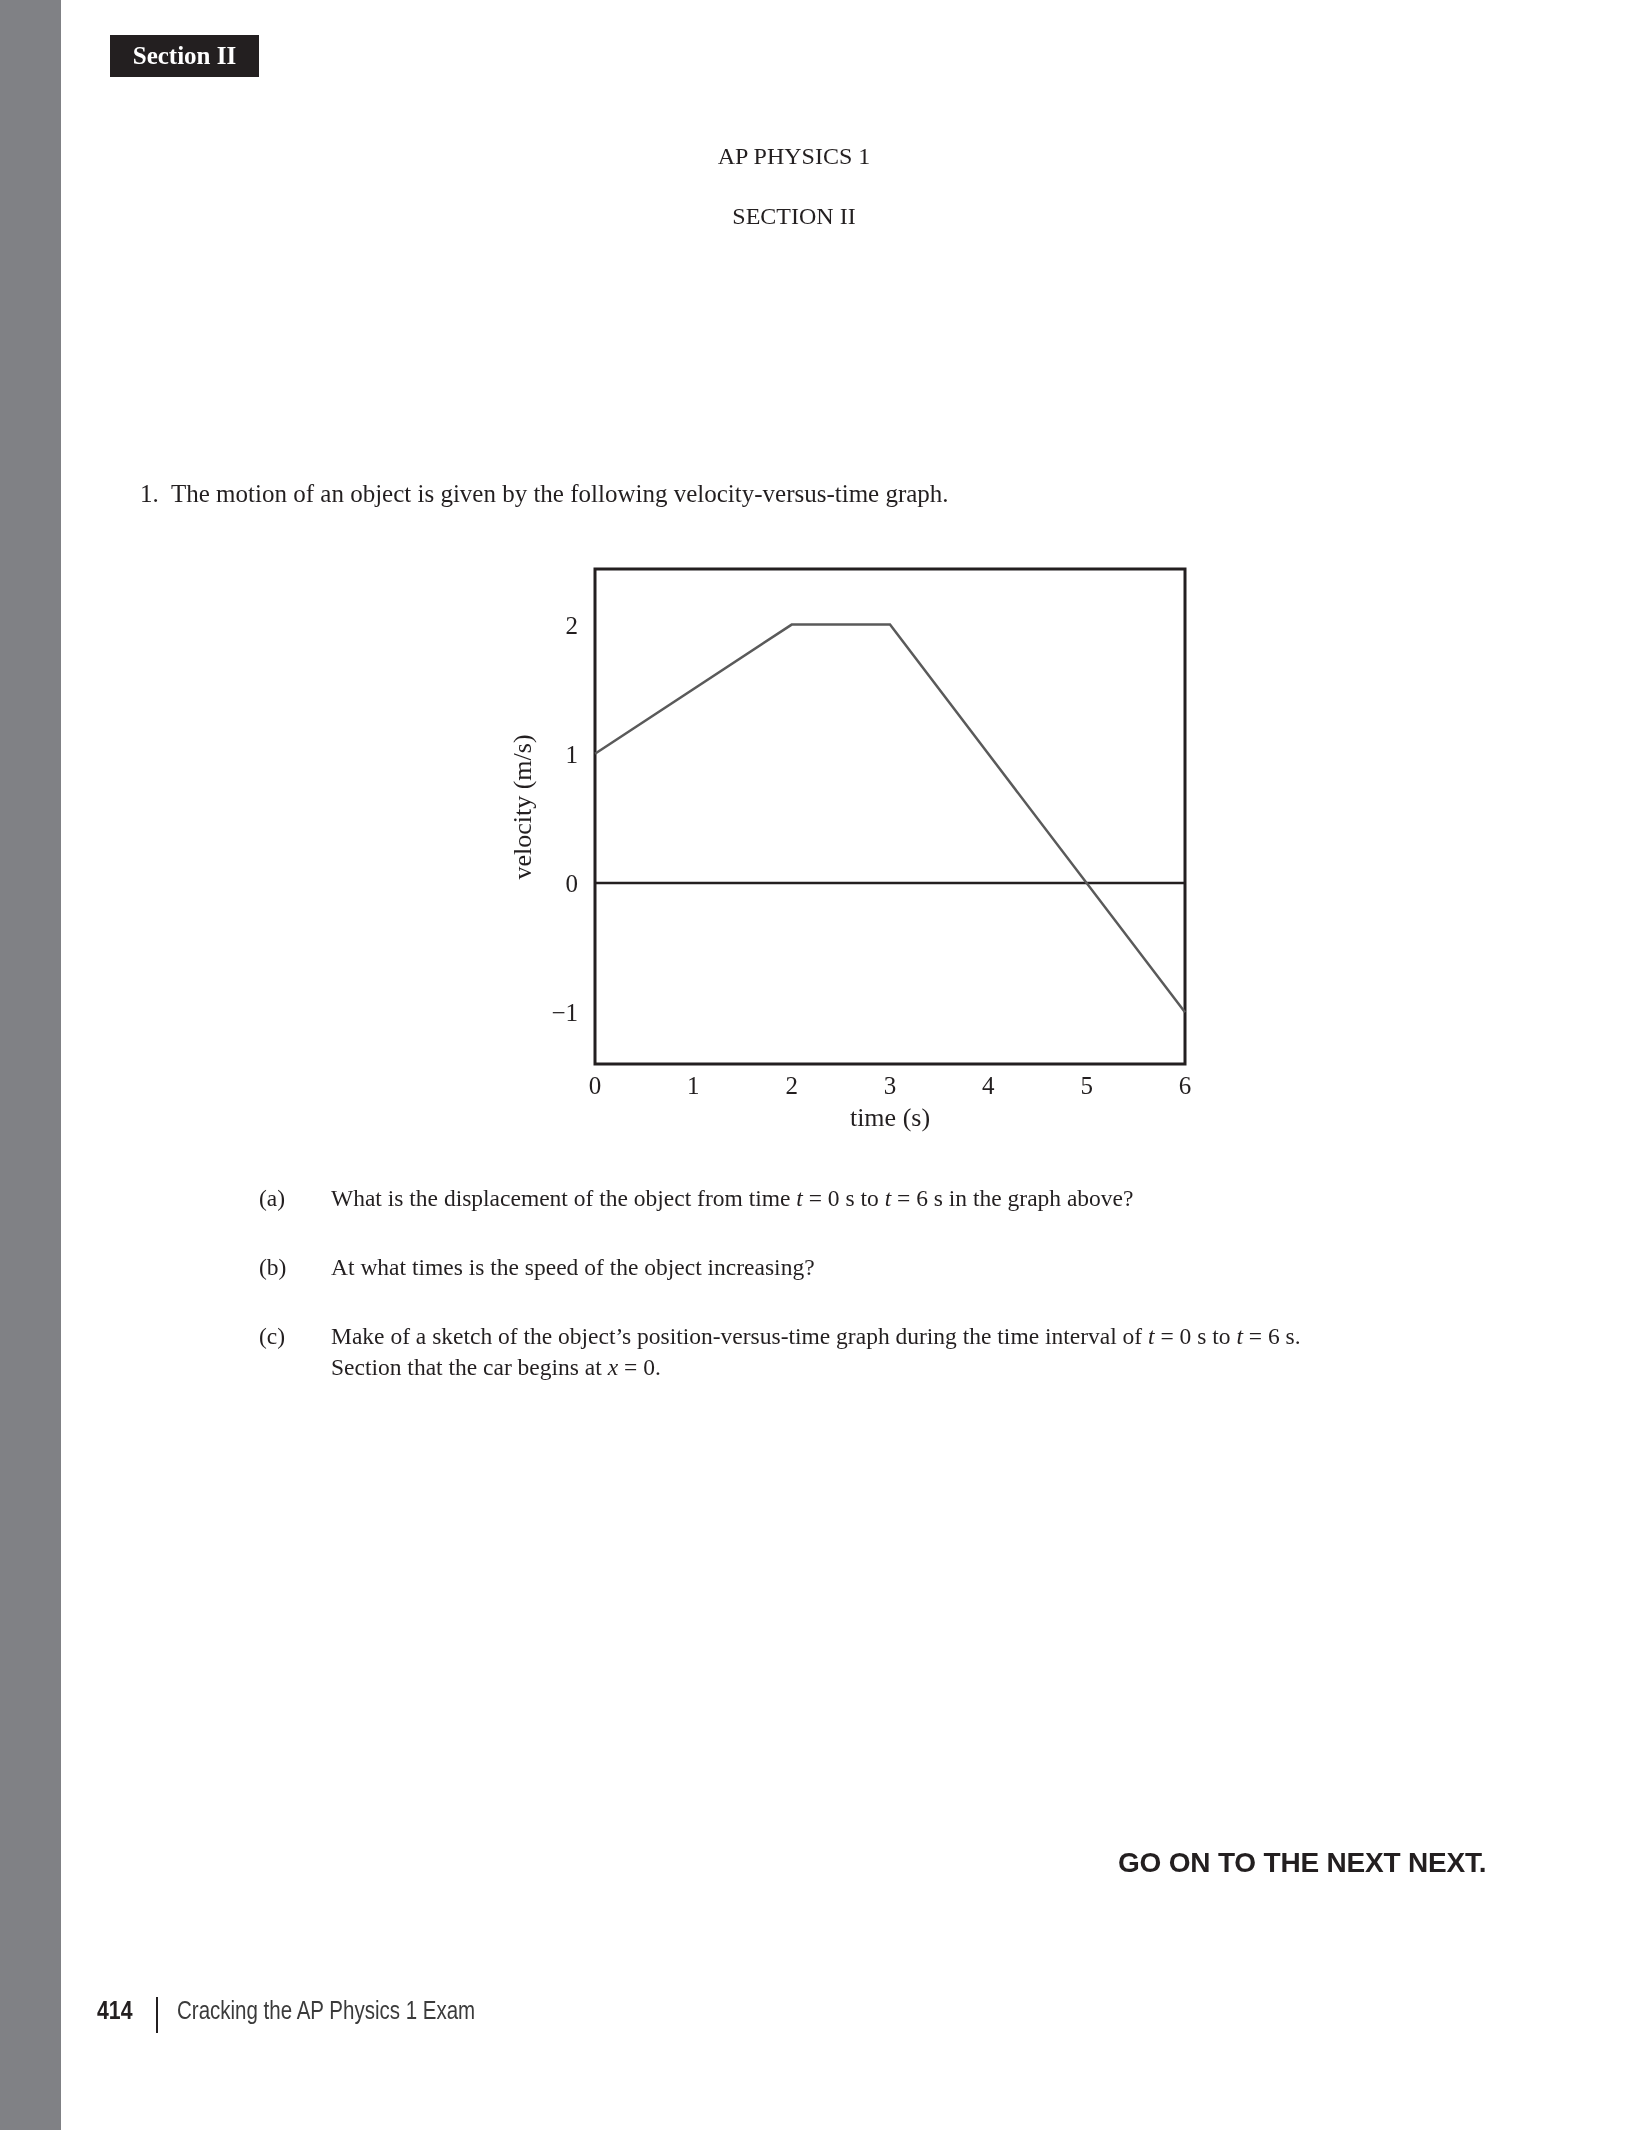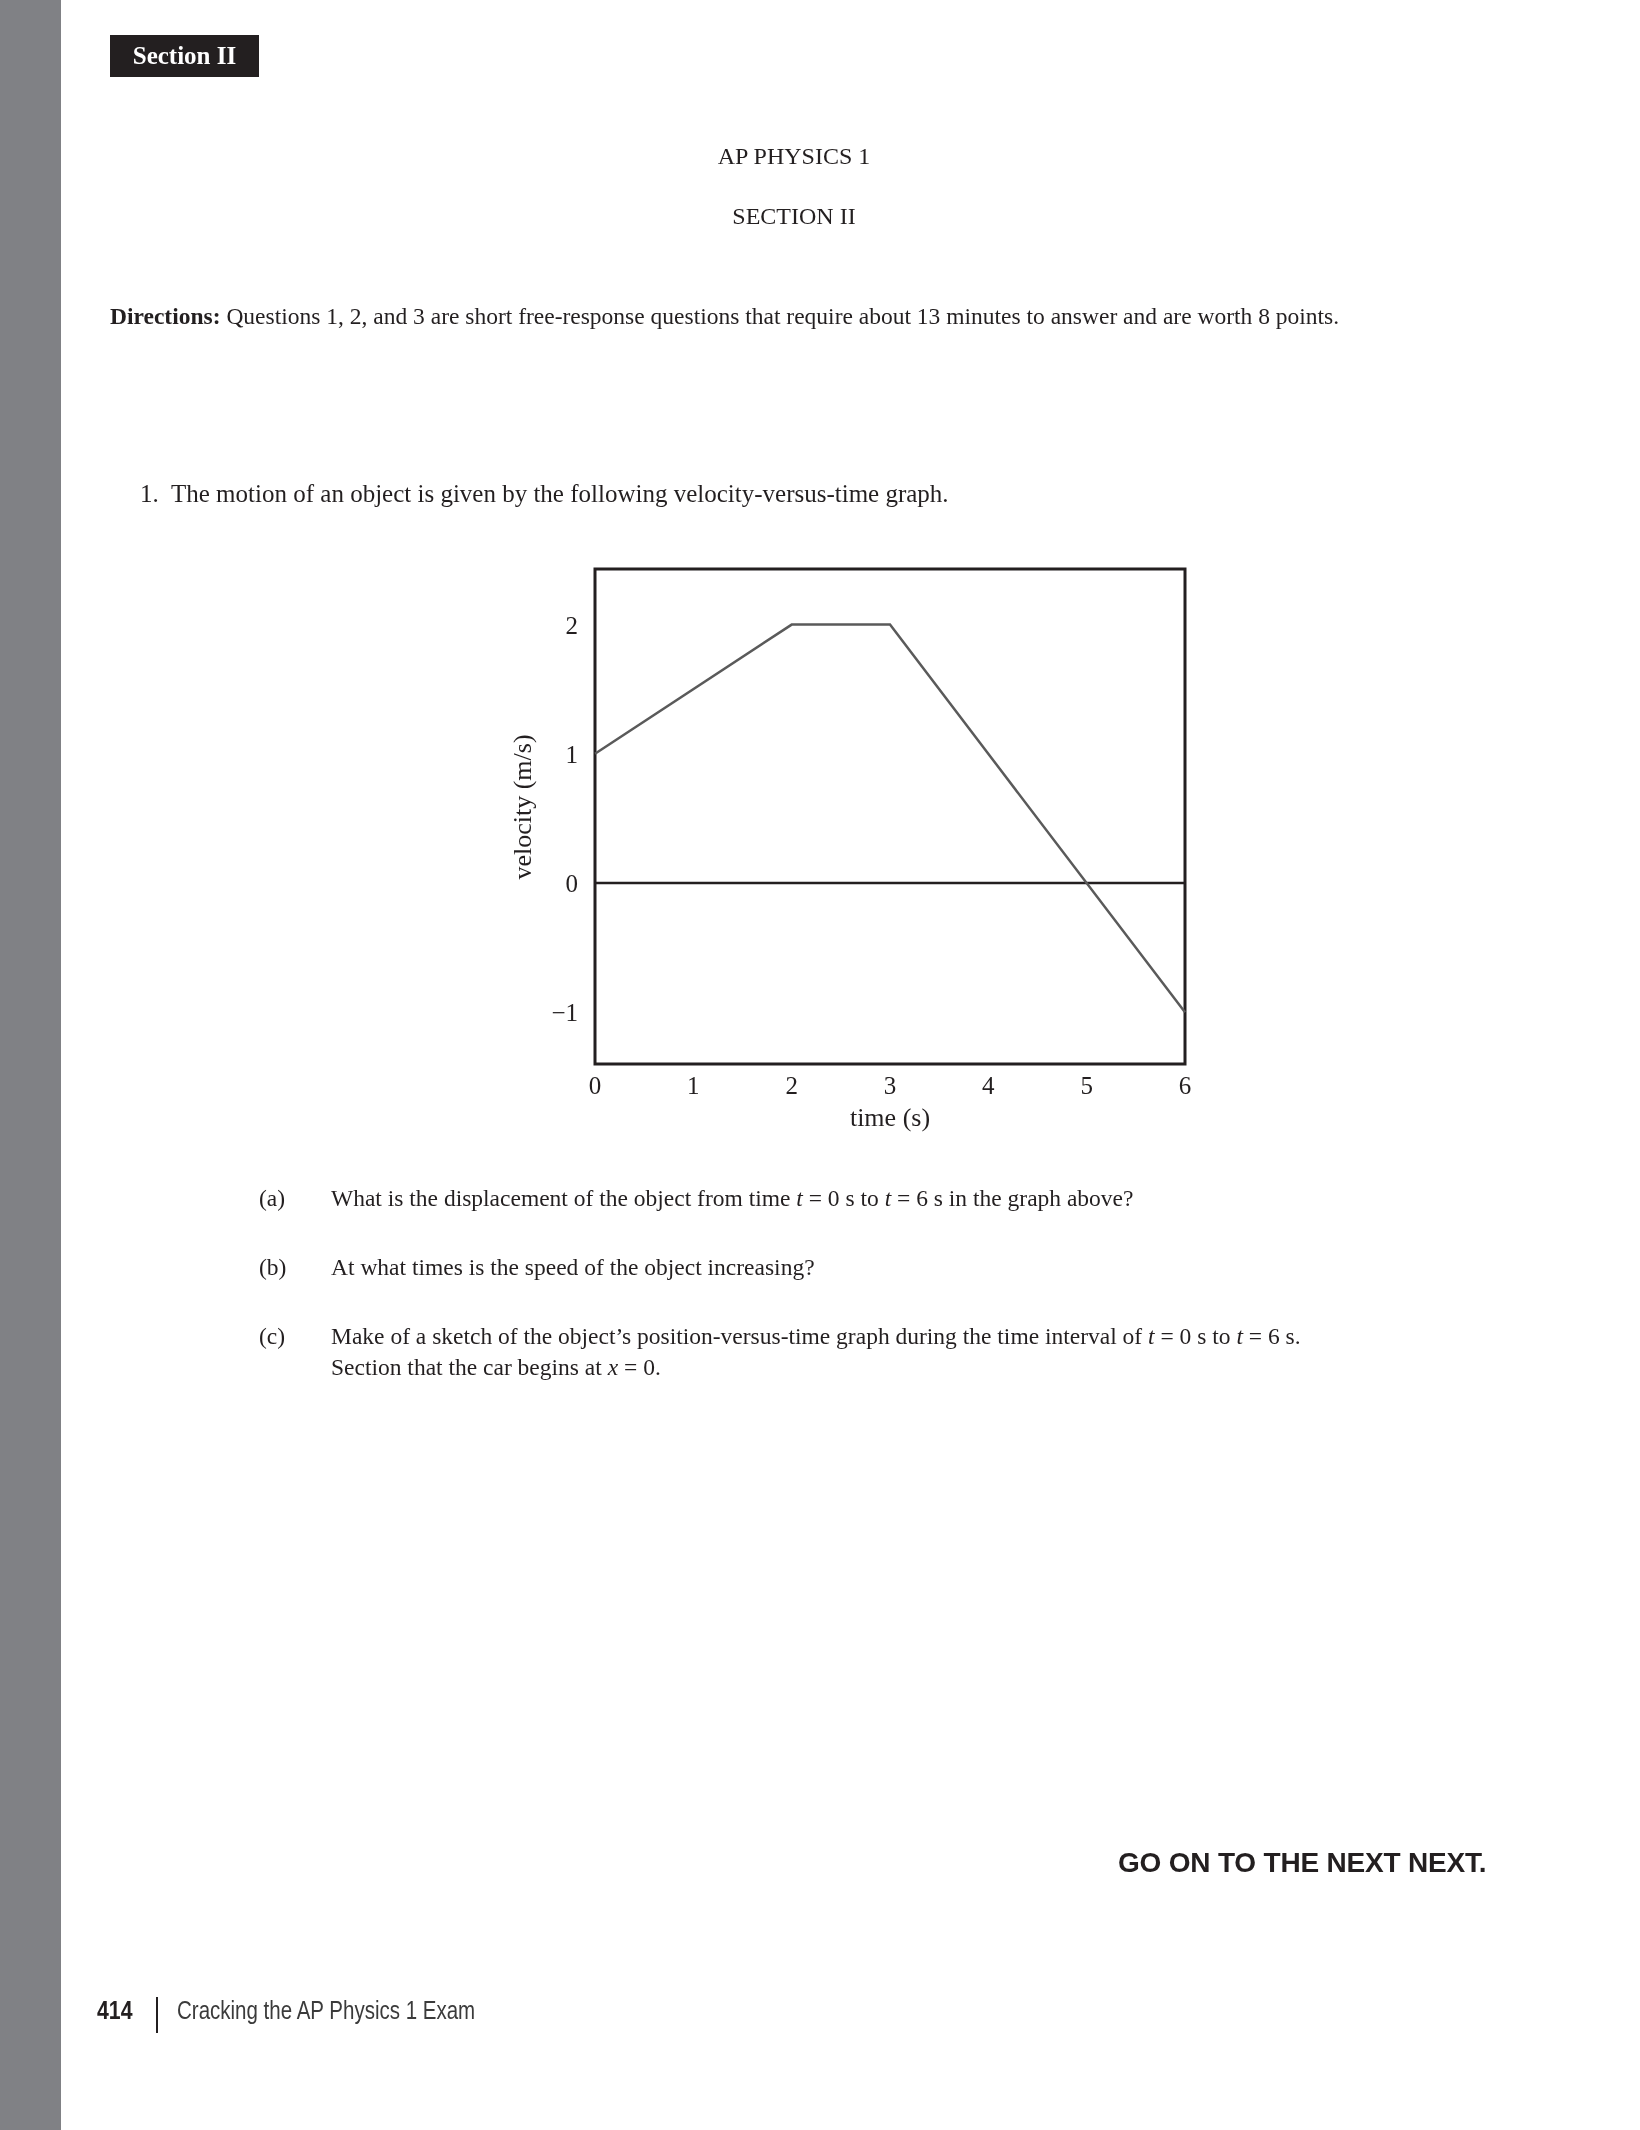--- a/index.html
+++ b/index.html
@@ -34,21 +34,20 @@
 <body>
 
 <div class="side-bar"></div>
 
 <div class="section-tab">Section II</div>
 
 <div class="title t1">AP PHYSICS 1</div>
 <div class="title t2">SECTION II</div>
 
 <div class="directions">
-  <div><b>Directions:</b><span> Questions 1, 2, and 3 are short free-response questions that require about 13 minutes to answer and are worth 8 points.</span></div>
 </div>
 
 <div class="q1">
   <span class="num">1.</span><span>The motion of an object is given by the following velocity-versus-time graph.</span>
 </div>
 
 <svg class="chart" viewBox="0 0 1640 1160" width="1640" height="1160" xmlns="http://www.w3.org/2000/svg">
   <g id="chart-plot">
       <rect x="595" y="569" width="590" height="495" fill="none" stroke="#231f20" stroke-width="3"></rect>
       <line x1="595" x2="1185" y1="883.0600522193212" y2="883.0600522193212" stroke="#231f20" stroke-width="2.5"></line>

